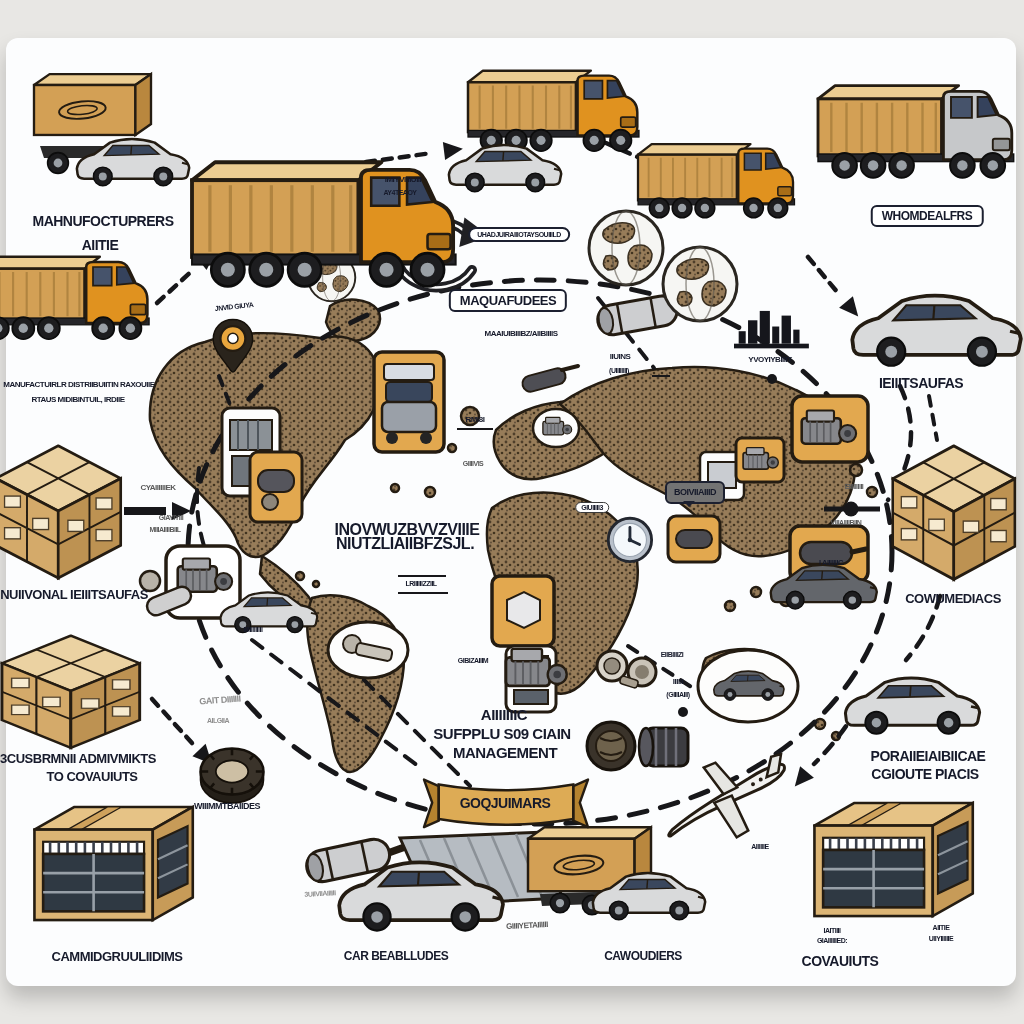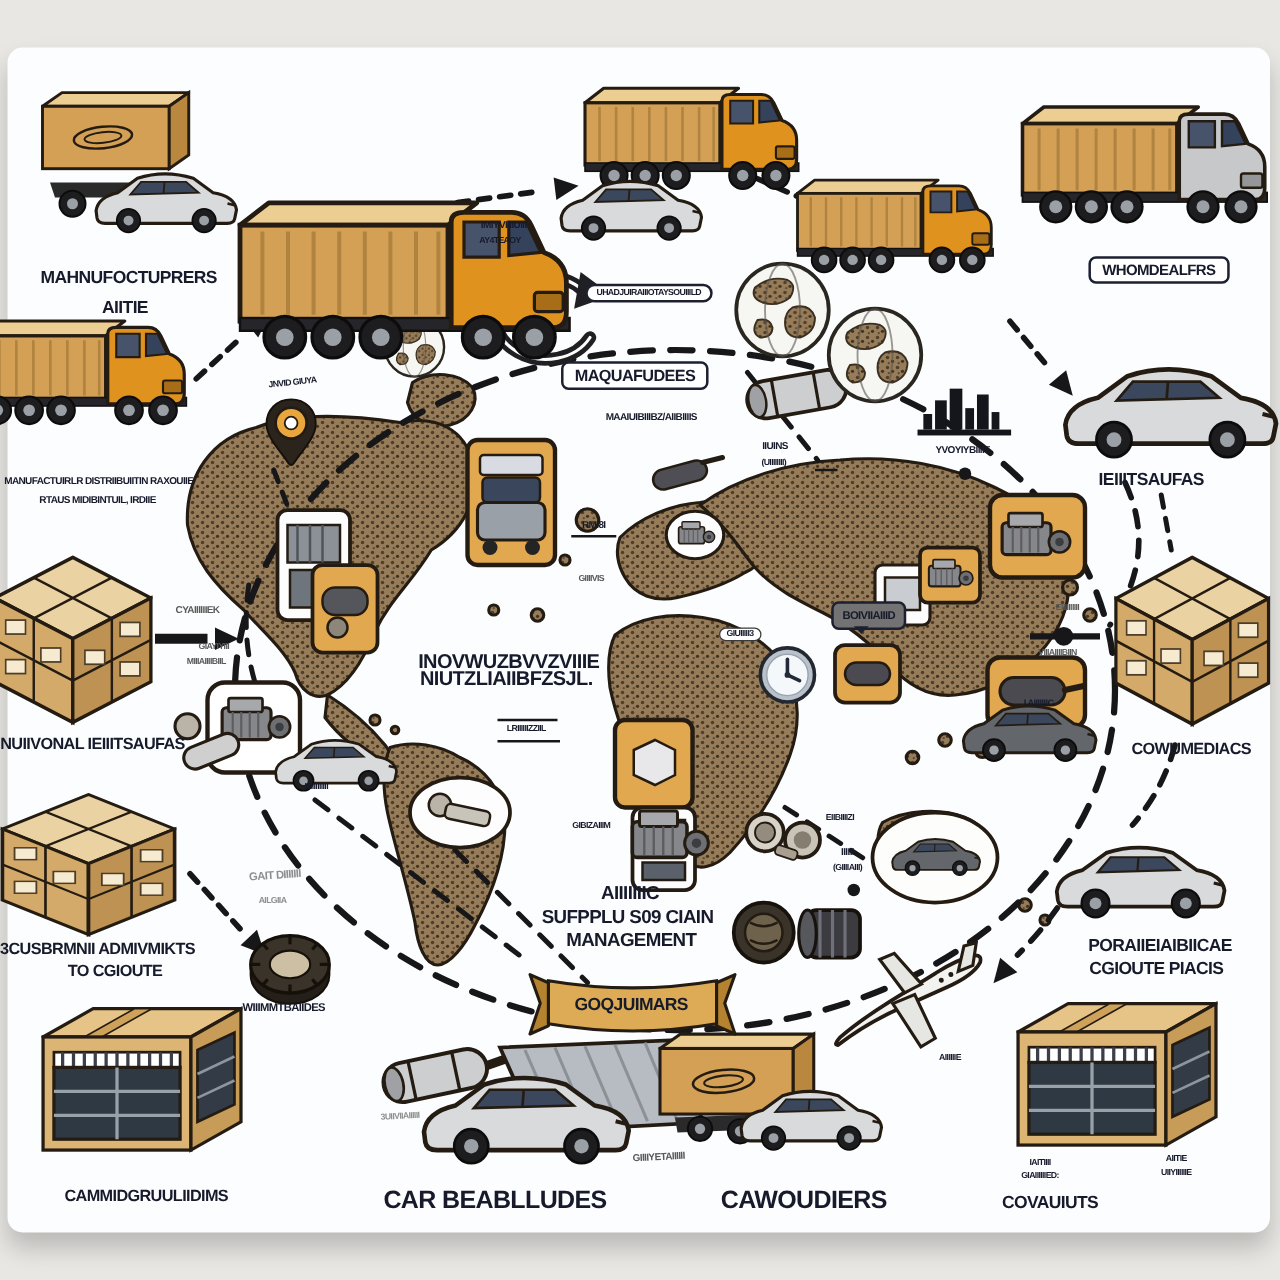--- a/index.html
+++ b/index.html
@@ -6,21 +6,21 @@
   body{width:1024px;height:1024px;position:relative;overflow:hidden;
        background:#e8e7e4;font-family:"Liberation Sans",sans-serif;}
   .card{position:absolute;left:6px;top:38px;width:1010px;height:948px;
         background:#fcfdfe;border-radius:12px;
         box-shadow:0 12px 20px rgba(0,0,0,0.20);}
   svg.scene{position:absolute;left:0;top:0;}
   .lbl{position:absolute;transform:translateX(-50%);font-weight:bold;color:#161a2b;
        text-align:center;letter-spacing:-0.5px;line-height:1.02;white-space:nowrap;z-index:5;}
   .s7{font-size:7px}.s75{font-size:7.5px}.s8{font-size:8px}
   .s9{font-size:9px}.s10{font-size:16px}.s12{font-size:12px}.s13{font-size:13px}
-  .s14{font-size:14px}.s15{font-size:15px}.s16{font-size:20px}.s17{font-size:14px}
+  .s14{font-size:14px}.s15{font-size:15px}.s16{font-size:12px}.s17{font-size:14px}
   .boxed{border:2.5px solid #1c2030;border-radius:6px;background:#fff;padding:3px 9px;}
   .thinbox{border:2px solid #1c2030;border-radius:8px;background:#fff;padding:2px 7px;}
   .pill{background:#fff;border:1.5px solid #3a3a3a;border-radius:8px;padding:1px 5px;}
   .bubble{border:2.5px solid #1c2030;border-radius:6px;background:#737373;padding:5px 7px;}
   .bubble::after{content:"";position:absolute;left:16px;bottom:-11px;width:0;height:0;
        border:6px solid transparent;border-top-color:#1c2030;}
   .grey{color:#8f8f8f}.mid{color:#5a5a5a}
   .r-3{transform:translateX(-50%) rotate(-3deg);}
   .r-4{transform:translateX(-50%) rotate(-4deg);}
   .r-6{transform:translateX(-50%) rotate(-6deg);}
@@ -487,21 +487,21 @@
 <div class="lbl s10" style="left:405px;top:536px">NIUTZLIAIIBFZSJL.</div>
 <div class="lbl s7" style="left:421px;top:580px">LRIIIIIIZZIIL</div>
 <div class="lbl s8 mid" style="left:158px;top:484px">CYAIIIIIIEK</div>
 <div class="lbl s7 mid" style="left:171px;top:514px">GIAYIYIII</div>
 <div class="lbl s7 mid" style="left:165px;top:526px">MIIIAIIIIBIIL</div>
 <div class="lbl s13" style="left:74px;top:588px">NUIIVONAL IEIIITSAUFAS</div>
 <div class="lbl s7" style="left:253px;top:626px">IIIIIIIIIIIII</div>
 <div class="lbl s9 grey r-4" style="left:220px;top:696px">GAIT DIIIIIII</div>
 <div class="lbl s7 grey" style="left:218px;top:717px">AILGIIA</div>
 <div class="lbl s13" style="left:78px;top:752px">3CUSBRMNII ADMIVMIKTS</div>
-<div class="lbl s13" style="left:92px;top:770px">TO CGIOUTE</div>
+<div class="lbl s13" style="left:92px;top:770px">TO COVAUIUTS</div>
 <div class="lbl s9" style="left:227px;top:802px">WIIIMMTBAIIDES</div>
 <div class="lbl s15" style="left:504px;top:707px">AIIIIIIIC</div>
 <div class="lbl s15" style="left:502px;top:726px">SUFPPLU S09 CIAIN</div>
 <div class="lbl s15" style="left:505px;top:745px">MANAGEMENT</div>
 <div class="lbl s7" style="left:473px;top:657px">GIBIZAIIIM</div>
 <div class="lbl s7" style="left:672px;top:651px">EIIBIIIIZI</div>
 <div class="lbl s8" style="left:678px;top:678px">IIIIII</div>
 <div class="lbl s7" style="left:678px;top:691px">(GIIIIAIII)</div>
 <div class="lbl s17" style="left:505px;top:796px">GOQJUIMARS</div>
 <div class="lbl s13" style="left:117px;top:950px">CAMMIDGRUULIIDIMS</div>

